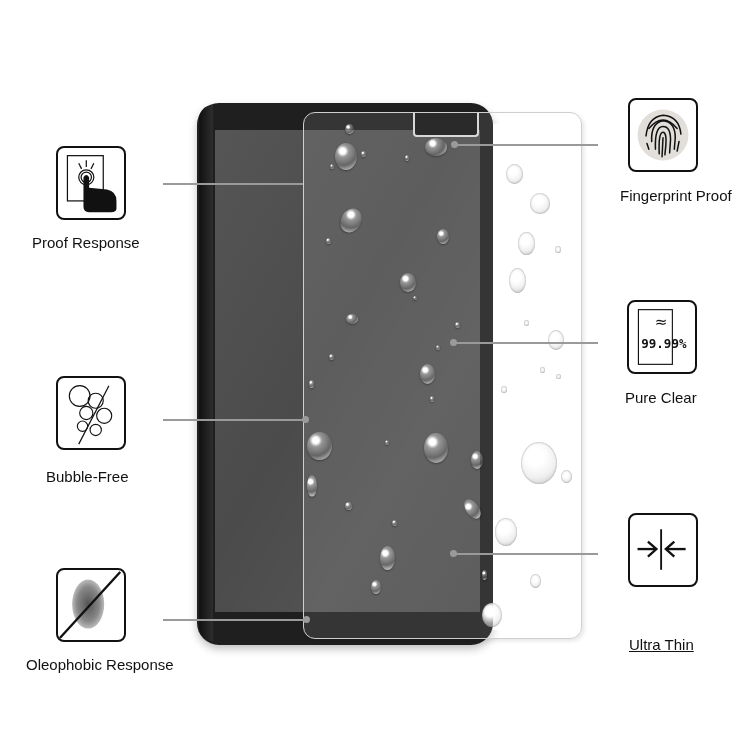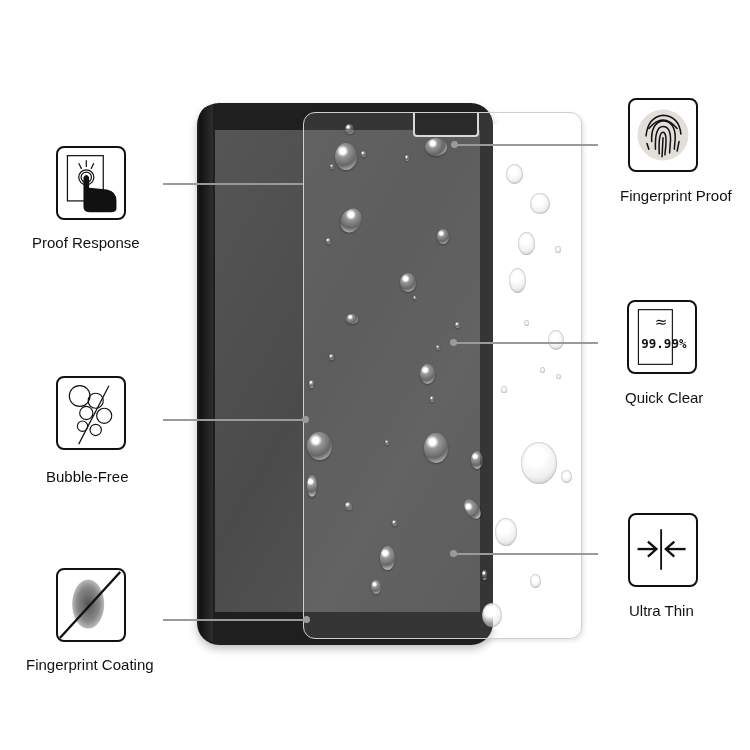--- a/index.html
+++ b/index.html
@@ -157,21 +157,21 @@
         <radialGradient id="fp" cx="50%" cy="50%" r="50%">
           <stop offset="0%" stop-color="#555"></stop>
           <stop offset="70%" stop-color="#888"></stop>
           <stop offset="100%" stop-color="#bbb"></stop>
         </radialGradient>
       </defs>
       <ellipse cx="32" cy="36" rx="17" ry="26" fill="url(#fp)"></ellipse>
       <line x1="66" y1="2" x2="2" y2="72" stroke="#111" stroke-width="2.5"></line>
     </svg>
   </div>
-  <div class="feature-label" style="left:26px;top:656px;">Fingerprint Coating</div>
+  <div class="feature-label" style="left:26px;top:656px;">Oleophobic Response</div>
 </div>
 
 <div>
   <div class="feature-box" style="left:628px;top:98px;">
     <svg viewBox="0 0 70 74">
       <circle cx="35" cy="37" r="27" fill="#e2dfdb"></circle>
       <g fill="none" stroke="#111" stroke-width="1.6" stroke-linecap="round">
         <path d="M20 30 Q35 12 50 30"></path>
         <path d="M17 38 Q19 18 35 16 Q52 17 54 36"></path>
         <path d="M23 44 Q22 24 35 22 Q48 23 48 40 L47 52"></path>
@@ -187,27 +187,27 @@
 </div>
 
 <div>
   <div class="feature-box" style="left:627px;top:300px;">
     <svg viewBox="0 0 70 74">
       <rect x="10" y="8" width="36" height="58" fill="none" stroke="#111" stroke-width="1.2"></rect>
       <text x="34" y="26" font-size="16" font-family="DejaVu Sans, sans-serif" fill="#111" text-anchor="middle">≈</text>
       <text x="37" y="49" font-size="13" font-weight="bold" font-family="DejaVu Sans Mono, monospace" fill="#111" text-anchor="middle" textLength="48" lengthAdjust="spacingAndGlyphs">99.99%</text>
     </svg>
   </div>
-  <div class="feature-label" style="left:625px;top:389px;">Quick Clear</div>
+  <div class="feature-label" style="left:625px;top:389px;">Pure Clear</div>
 </div>
 
 <div>
   <div class="feature-box" style="left:628px;top:513px;">
     <svg viewBox="0 0 70 74">
       <line x1="33" y1="15" x2="33" y2="58" stroke="#111" stroke-width="2"></line>
       <line x1="8" y1="36" x2="27" y2="36" stroke="#111" stroke-width="2.5"></line>
       <polyline points="19,28 28,36 19,44" fill="none" stroke="#111" stroke-width="2.5"></polyline>
       <line x1="39" y1="36" x2="59" y2="36" stroke="#111" stroke-width="2.5"></line>
       <polyline points="47,28 38,36 47,44" fill="none" stroke="#111" stroke-width="2.5"></polyline>
     </svg>
   </div>
-  <div class="feature-label" style="left:629px;top:602px;">Ultra Thin</div>
+  <div class="feature-label" style="left:629px;top:636px;text-decoration:underline;">Ultra Thin</div>
 </div>
 
 </body></html>

